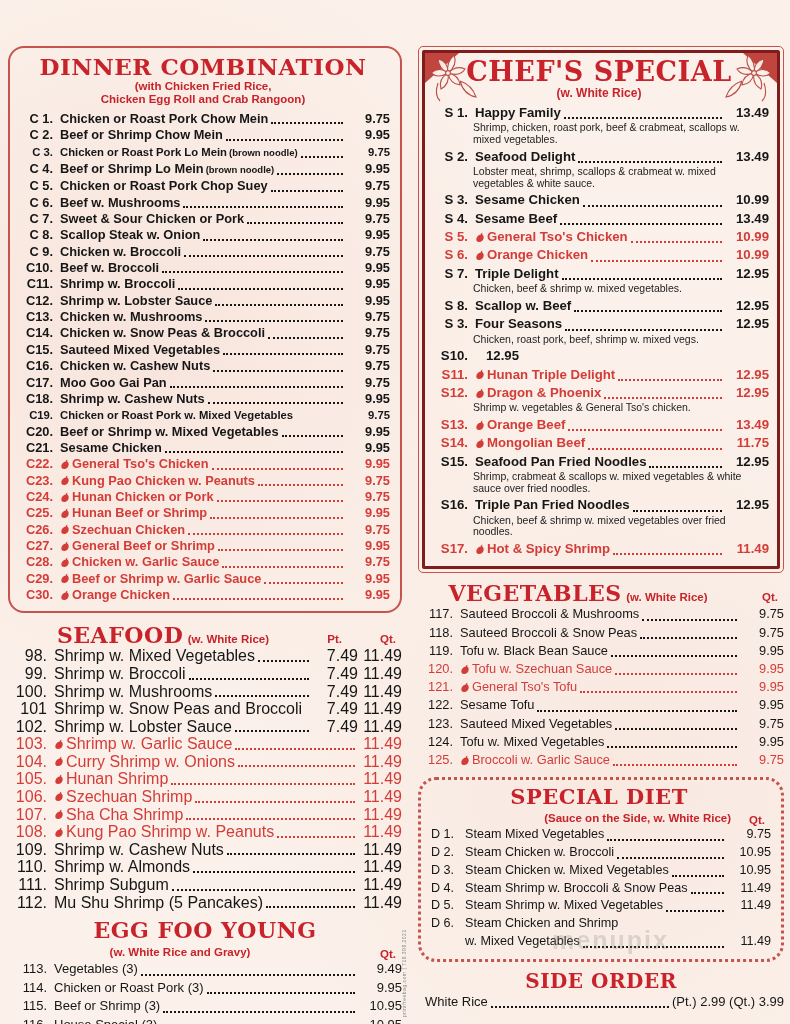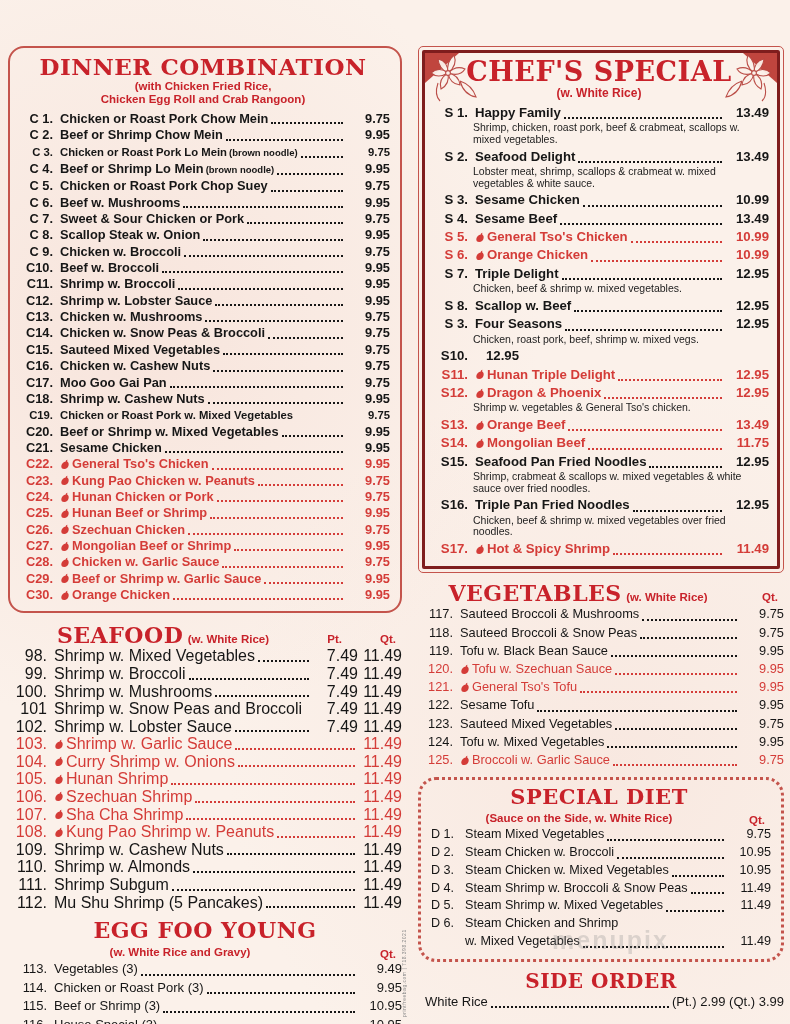--- a/index.html
+++ b/index.html
@@ -84,21 +84,21 @@
 
   
   .sec-veg{margin-top:8px;}
   .sec-veg .sec-head{padding-right:46px;}
   .sec-veg .sec-title{font-size:22px;line-height:24px;}
   .sec-veg .mrow{font-weight:400;font-size:12.8px;line-height:18.2px;--numw:42px;}
 
   
   .diet-box{margin-top:8px;border:3px dotted #c4544c;border-radius:18px;padding:5px 10px 8px 6px;}
   .sec-diet .sec-title{font-size:21px;line-height:23px;}
-  .sec-diet .subline{position:relative;text-align:center;padding-right:40px;}
+  .sec-diet .subline{position:relative;text-align:right;padding-right:40px;}
   .sec-diet .colhead{bottom:0;}
   .sec-diet .mrow{font-weight:400;font-size:12.6px;line-height:17.8px;--numw:38px;}
   .sec-diet .mrow .num{text-align:left;padding-left:4px;}
 
   
   .sec-side{margin-top:8px;}
   .sec-side .sec-title{font-size:20px;line-height:22px;}
   .sec-side .mrow{font-weight:400;font-size:13px;line-height:19px;--numw:4px;}
 
   
@@ -360,21 +360,21 @@
           <span class="price">9.75</span>
         </div>
         <div class="mrow red">
           <span class="num">C27.</span>
           <span class="main">
             <span class="pep">
               <svg viewBox="0 0 10 12">
                 <path d="M6.4 2.7c.1-1.1.8-1.8 1.9-1.9-.3.7-.4 1.3-.3 1.9 1.4.9 2 2.4 1.5 4.3-.6 2.4-2.3 4-4.8 4C2.3 11 1.1 9.5 1.5 7.3 2 4.9 3.8 3.2 6.4 2.7z"></path>
               </svg>
             </span>
-            <span class="nm">Mongolian Beef or Shrimp</span>
+            <span class="nm">General Beef or Shrimp</span>
             <span class="dots"></span>
           </span>
           <span class="price">9.95</span>
         </div>
         <div class="mrow red">
           <span class="num">C28.</span>
           <span class="main">
             <span class="pep">
               <svg viewBox="0 0 10 12">
                 <path d="M6.4 2.7c.1-1.1.8-1.8 1.9-1.9-.3.7-.4 1.3-.3 1.9 1.4.9 2 2.4 1.5 4.3-.6 2.4-2.3 4-4.8 4C2.3 11 1.1 9.5 1.5 7.3 2 4.9 3.8 3.2 6.4 2.7z"></path>

